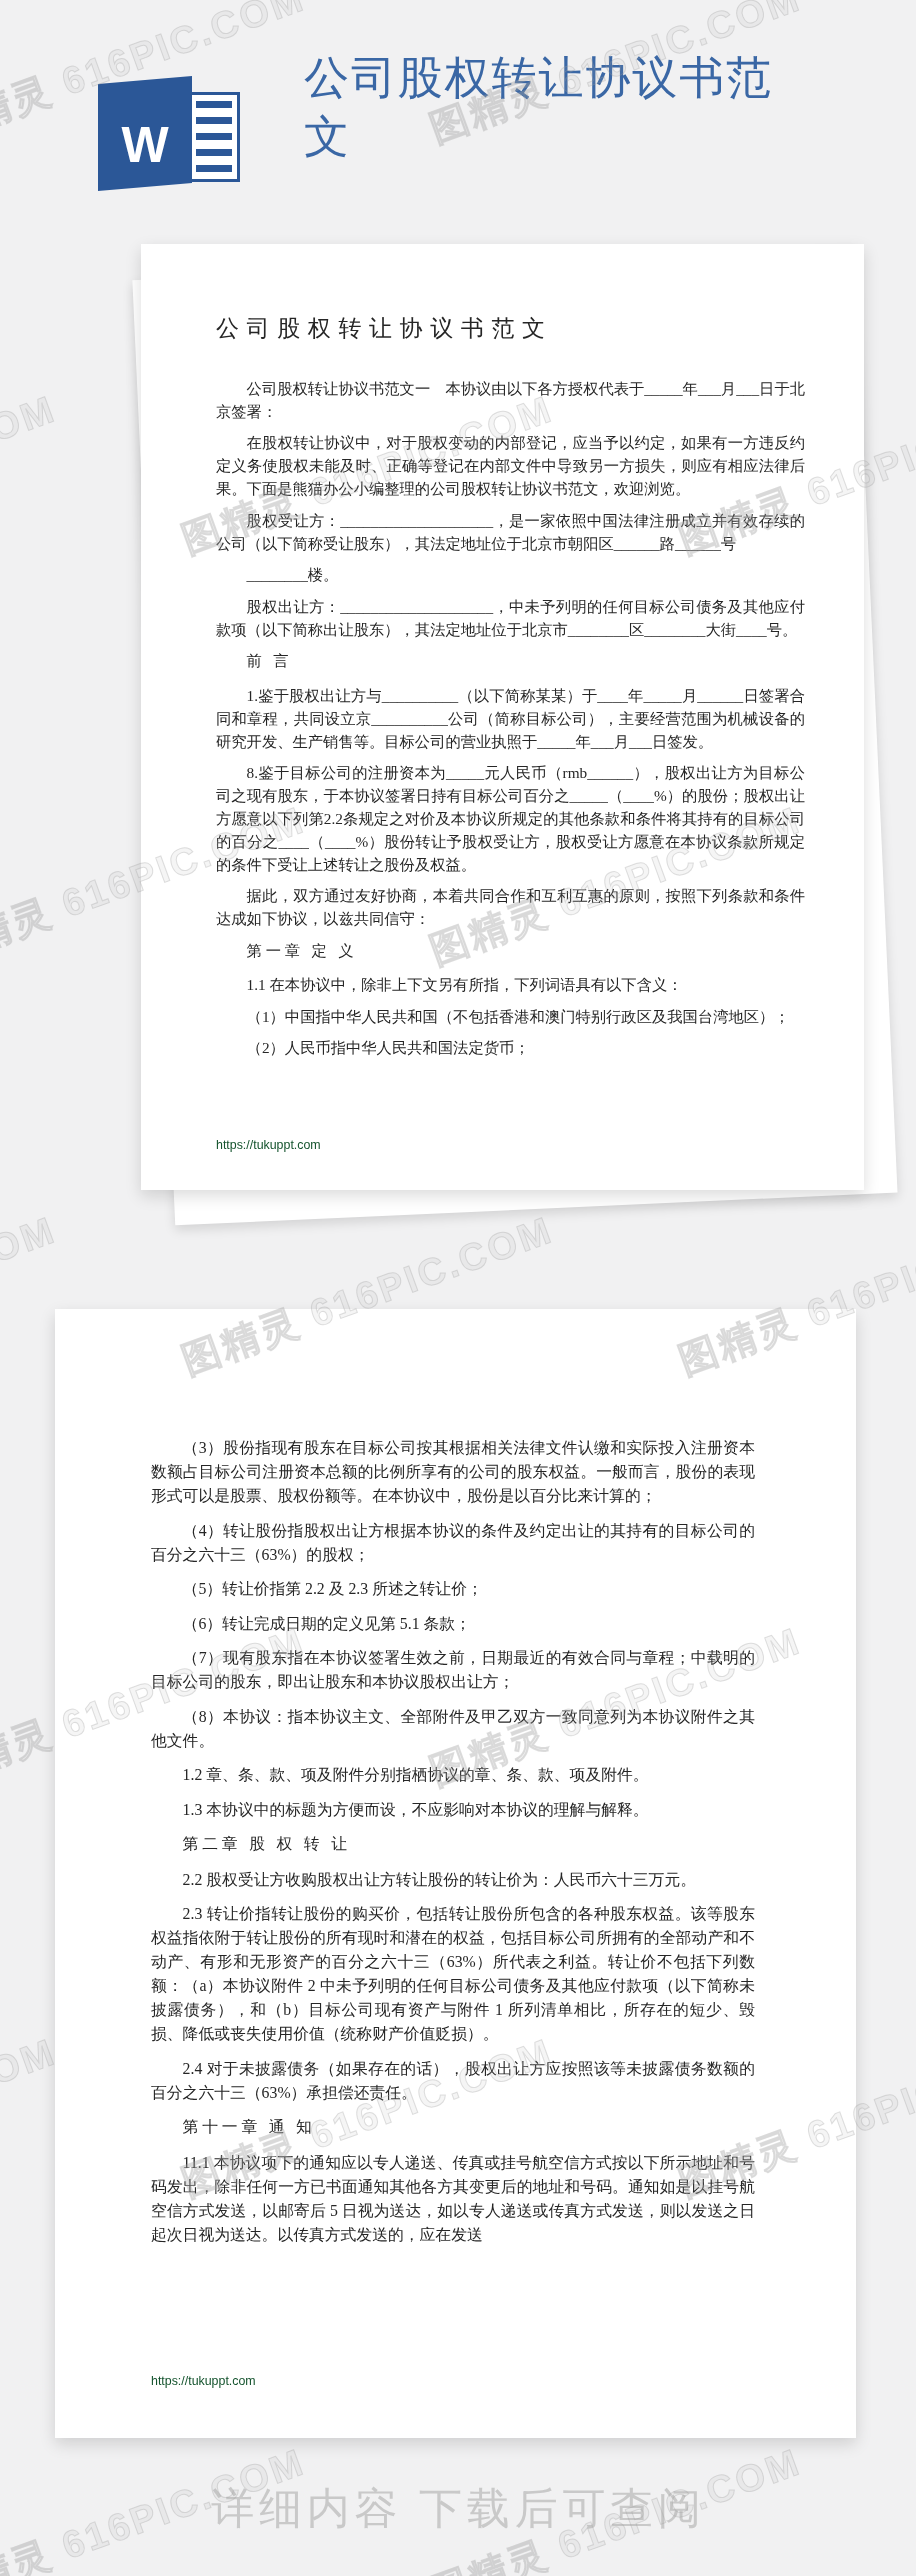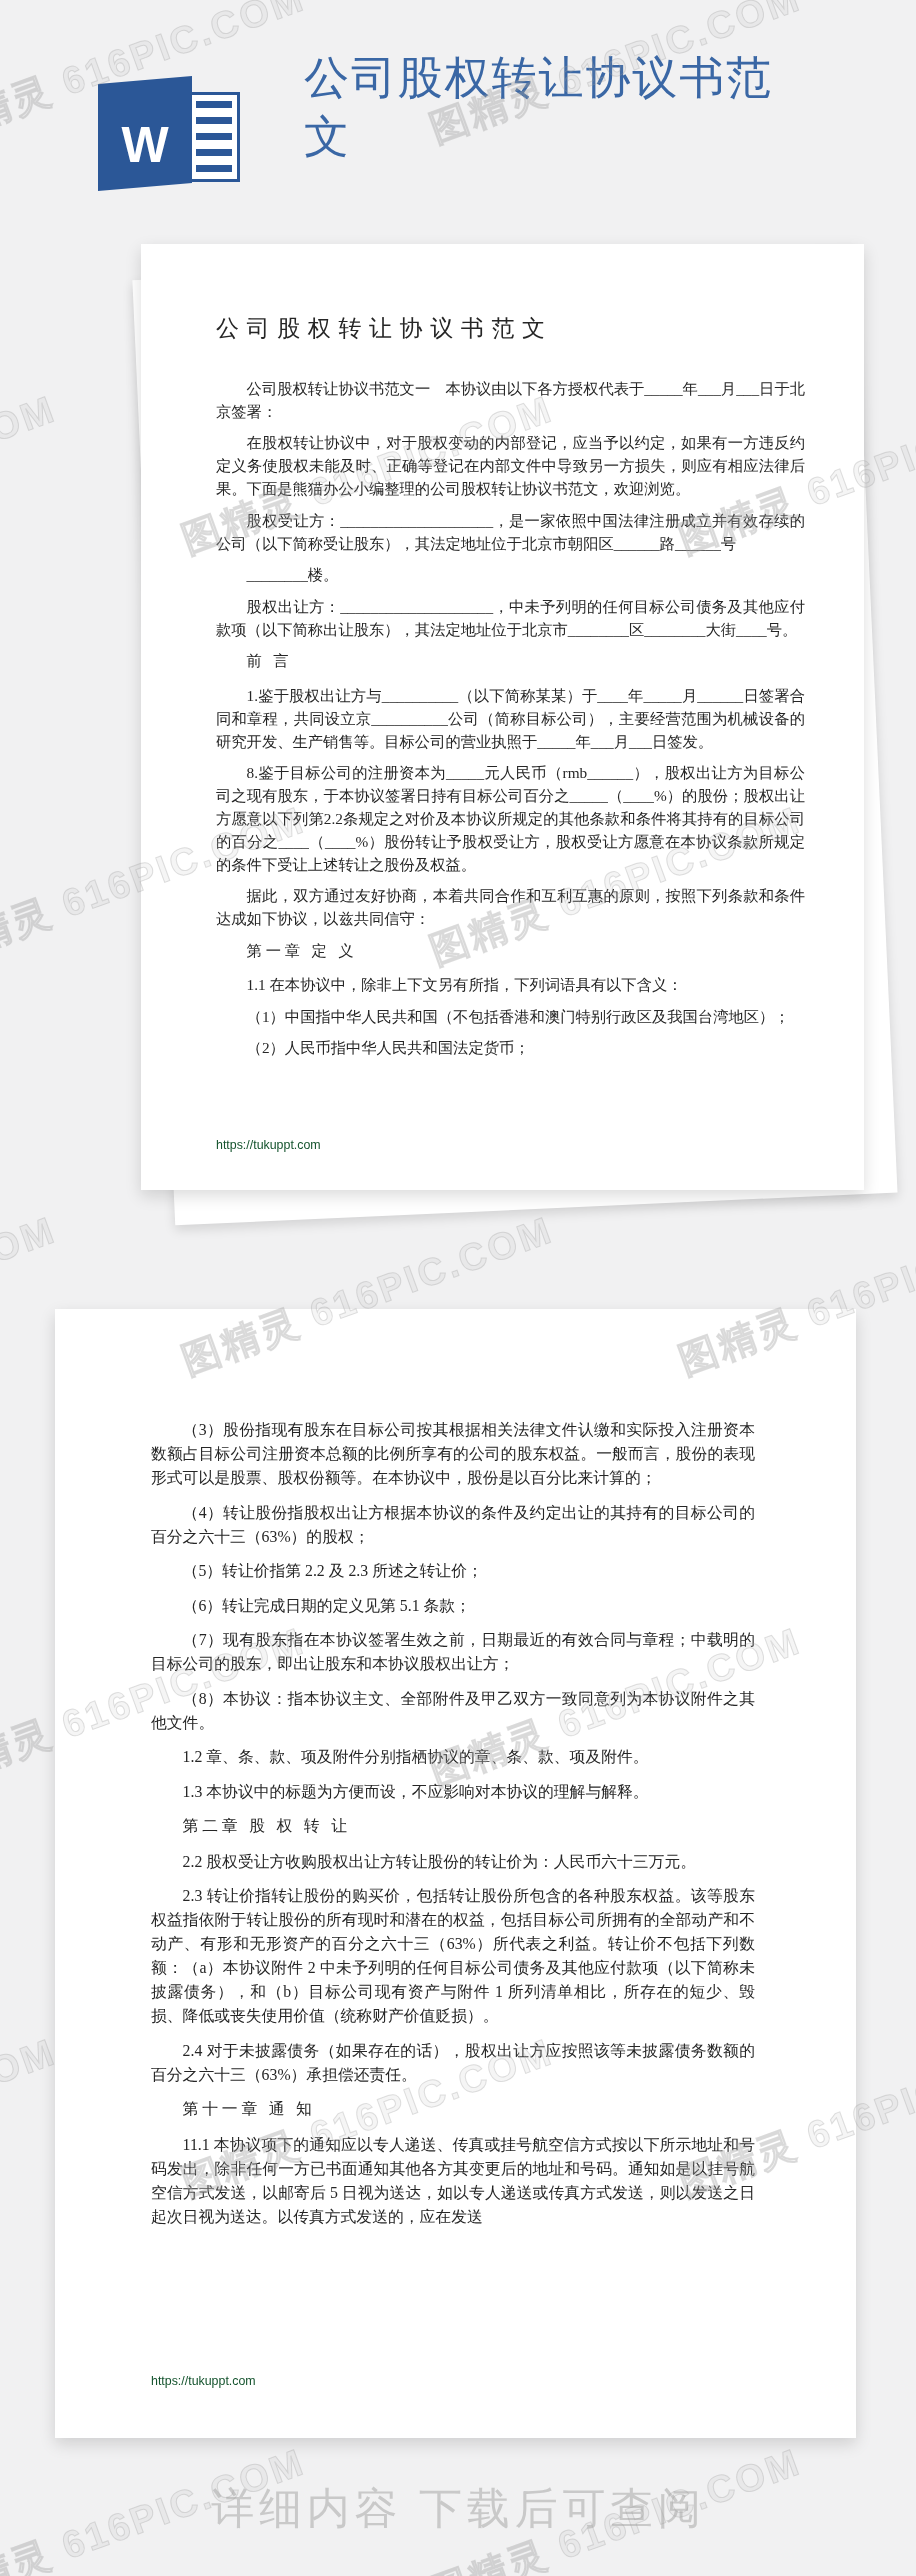--- a/index.html
+++ b/index.html
@@ -32,21 +32,21 @@
     left:141px;top:244px;width:723px;height:946px;
     box-shadow:0 5.7px 15.3px rgba(0,0,0,.14);
   }
   .page2{
     left:55px;top:1309px;width:801px;height:1129px;
     box-shadow:0 5.7px 15.3px rgba(0,0,0,.14);
   }
   
   .doc-font{font-family:"Liberation Serif","DejaVu Serif",serif;color:#262626;}
   .p1-content{position:absolute;left:75px;right:59px;top:69px;height:783px;overflow:hidden;}
-  .p2-content{position:absolute;left:96px;right:101px;top:109px;height:917px;overflow:hidden;}
+  .p2-content{position:absolute;left:96px;right:101px;top:127px;height:917px;overflow:hidden;}
   .doc-title{font-size:23px;letter-spacing:7.6px;font-weight:500;margin:0 0 34px 0;}
   .doc-body p{
     margin:0 0 8.6px 0;font-size:15.3px;line-height:1.5;
     text-align:justify;text-indent:2em;word-break:break-all;
   }
   .p2-content .doc-body p{font-size:15.8px;line-height:1.52;margin-bottom:10.5px;}
   .doc-body p.heading{letter-spacing:3.8px;font-weight:500;text-align:left;margin-top:8px;margin-bottom:11.5px;}
   .page-url{
     position:absolute;font-size:12.4px;color:#14532d;
     font-family:Liberation Sans, sans-serif;

